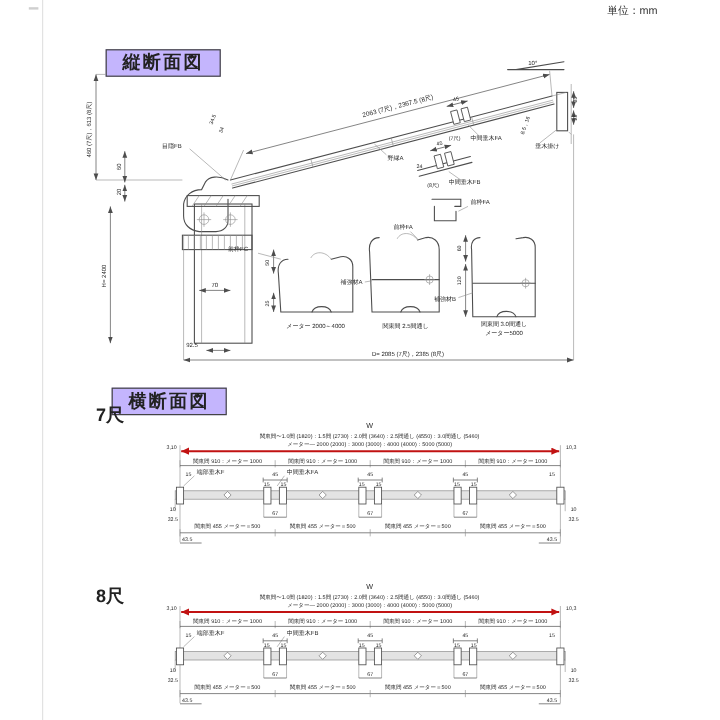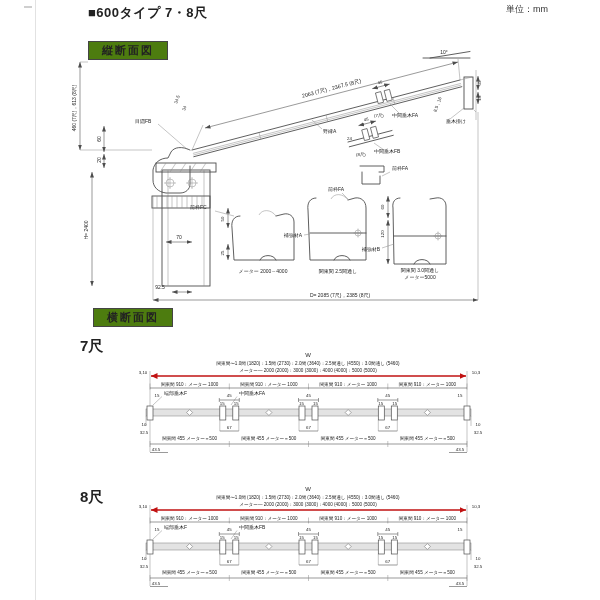--- a/index.html
+++ b/index.html
@@ -2,22 +2,22 @@
 <html><head>
 <meta charset="utf-8">
 <style>
   html,body{margin:0;padding:0;background:#fff;}
   .page{position:relative;width:600px;height:600px;background:#ffffff;overflow:hidden;
         font-family:"Liberation Sans","DejaVu Sans",sans-serif;color:#222;}
   .edge-line{position:absolute;left:35px;top:0;width:1px;height:600px;background:#e2e2e2;}
   .corner-tick{position:absolute;left:24px;top:6px;width:8px;height:2px;background:#cfcfcf;}
   .title{position:absolute;left:88px;top:4px;font-size:13px;font-weight:bold;letter-spacing:.5px;}
   .unit{position:absolute;left:506px;top:3px;font-size:9px;color:#333;text-align:center;}
-  .secbox{position:absolute;border:1px solid #444;background:#4d7c0f;padding:1px 13px;
-          font-size:11px;font-weight:bold;letter-spacing:2px;}
+  .secbox{position:absolute;border:1px solid #444;background:#c4b5fd;padding:1px 13px;
+          font-size:15px;font-weight:bold;letter-spacing:2px;}
   .shaku{position:absolute;font-size:15px;font-weight:bold;}
   svg{position:absolute;overflow:visible;}
   svg text{font-family:"Liberation Sans","DejaVu Sans",sans-serif;fill:#262626;}
   .t4{font-size:4.4px;} .t42{font-size:4.6px;} .t45{font-size:5px;}
   .t5{font-size:5.4px;} .t55{font-size:6px;}
   .ln{stroke:#4d4d4d;stroke-width:.9;fill:none;stroke-linecap:round;}
   .lt{stroke:#8a8a8a;stroke-width:.5;fill:none;}
   .dim{stroke:#555;stroke-width:.6;fill:none;}
   .beam{fill:#e3e3e3;stroke:#8f8f8f;stroke-width:.6;}
   .rf{fill:#ffffff;stroke:#4d4d4d;stroke-width:.7;}
@@ -34,21 +34,20 @@
     </marker>
     <marker id="kr" markerUnits="userSpaceOnUse" markerWidth="7" markerHeight="7" refX="6.5" refY="3" orient="auto-start-reverse">
       <path d="M0,0 L6.5,3 L0,6 Z" fill="#c11212"></path>
     </marker>
   </defs>
 </svg>
 
 <div class="page">
   <div class="edge-line"></div>
   <div class="corner-tick"></div>
-  <div class="title">■600タイプ 7・8尺</div>
   <div class="unit">単位：mm</div>
 
   <div class="secbox" style="left:88px;top:41px">縦断面図</div>
 
   <svg style="left:40px;top:46px" width="450" height="258" viewBox="0 0 450 258">
 
     <g>
       <path class="ln" d="M383,12 L430,12 M390,12 L430,5.5"></path>
       <text class="t45" x="404" y="8" text-anchor="middle">10°</text>
     </g>
@@ -196,21 +195,21 @@
       <text class="t45" x="380" y="233" text-anchor="middle">メーター5000</text>
     </g>
 
     <g>
       <line class="dim" x1="113" y1="254" x2="438" y2="254" marker-start="url(#ka)" marker-end="url(#ka)"></line>
       <path class="lt" d="M113,150 L113,254 M438,254 L438,66 M436,66 L434,64"></path>
       <text class="t45" x="300" y="251" text-anchor="middle">D= 2085 (7尺)，2385 (8尺)</text>
     </g>
   </svg>
 
-  <div class="secbox" style="left:93px;top:308px">横断面図</div>
+  <div class="secbox" style="left:93px;top:323px">横断面図</div>
 
   <div class="shaku" style="left:80px;top:337px">7尺</div>
 
   <svg style="left:138px;top:350px" width="348" height="115" viewBox="0 0 348 115">
     <text class="t55" x="170" y="7" text-anchor="middle">W</text>
     <text class="t42" x="170" y="15" text-anchor="middle">関東間〜1.0間 (1820)：1.5間 (2730)：2.0間 (3640)：2.5間通し (4550)：3.0間通し (5460)</text>
     <text class="t42" x="170" y="21.5" text-anchor="middle">メーター― 2000 (2000)：3000 (3000)：4000 (4000)：5000 (5000)</text>
     <line class="red" x1="13" y1="26" x2="328" y2="26" marker-start="url(#kr)" marker-end="url(#kr)"></line>
     <text class="t4" x="5" y="24" text-anchor="middle">3,10</text>
     <text class="t4" x="338" y="24" text-anchor="middle">10,3</text>

